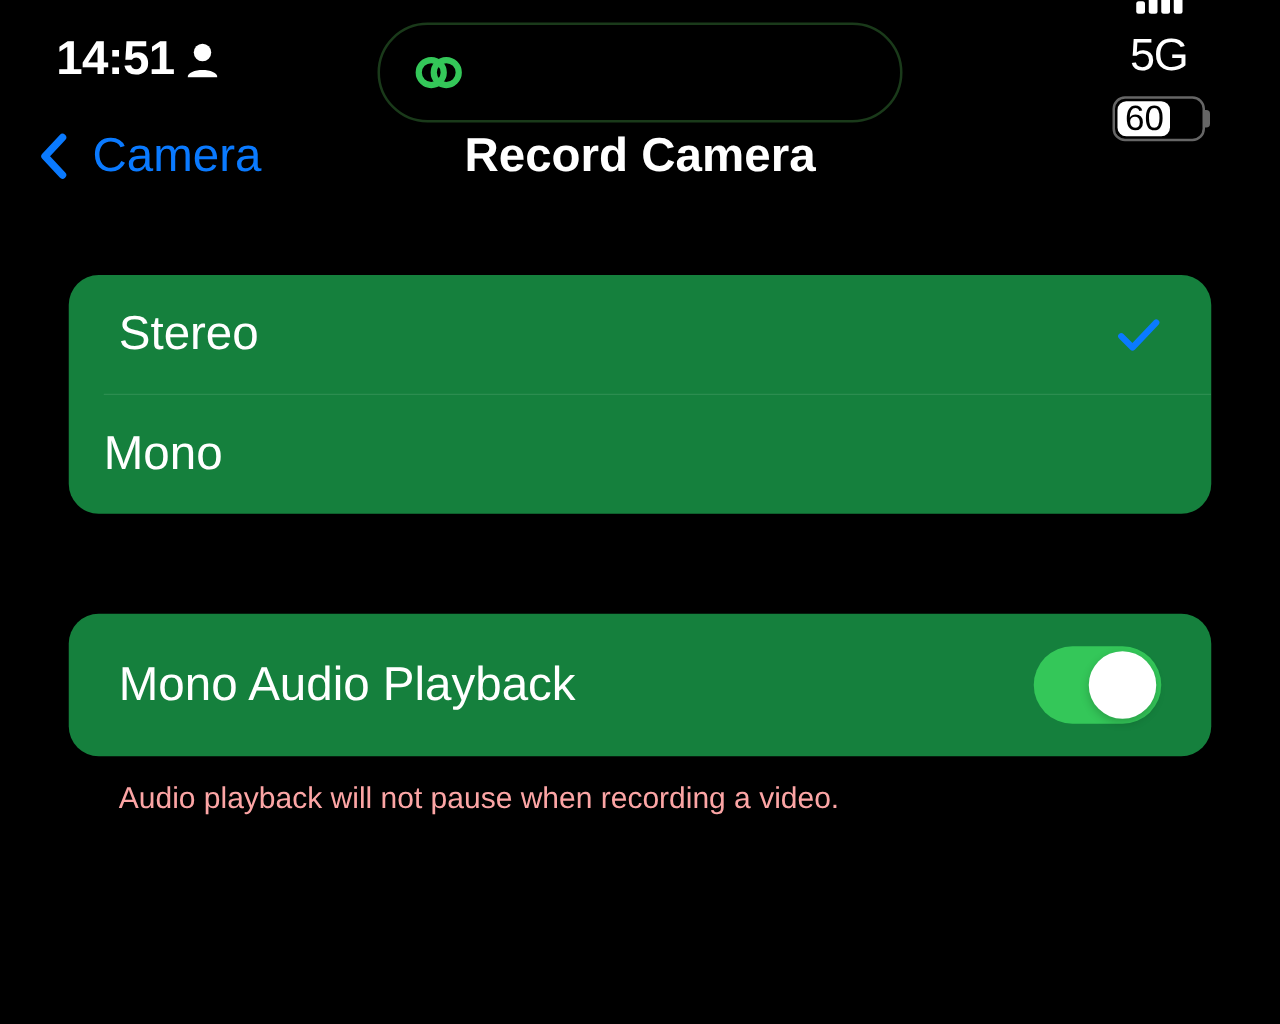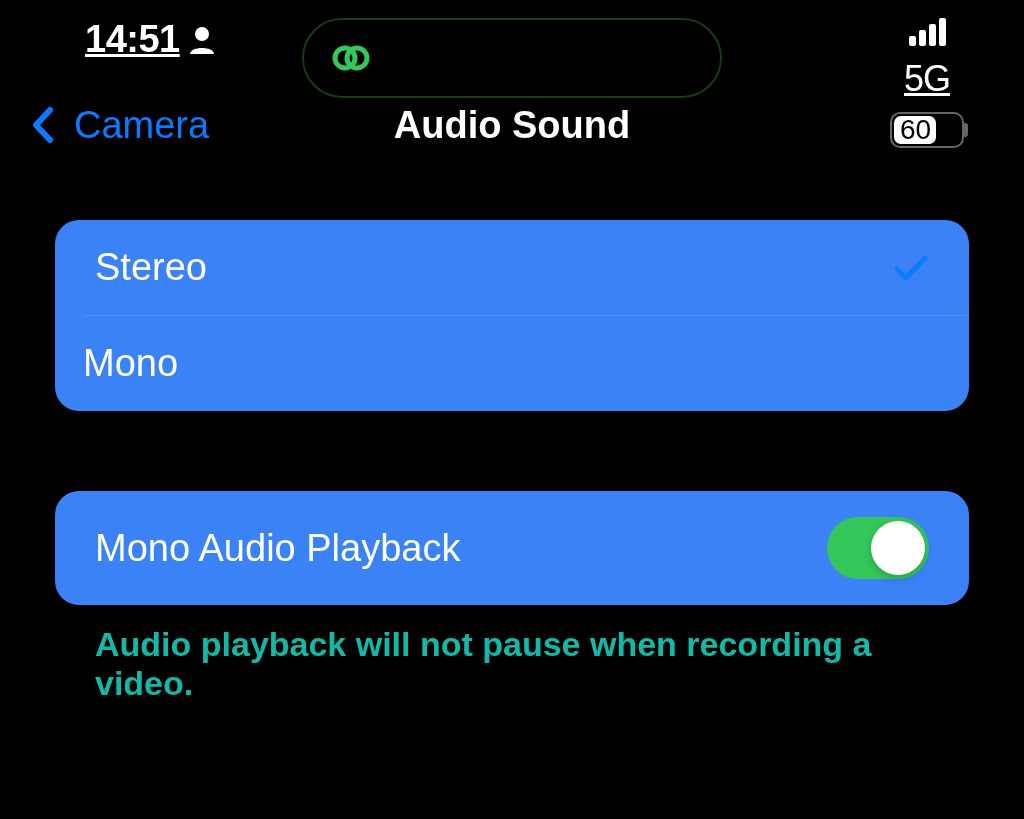--- a/index.html
+++ b/index.html
@@ -11,25 +11,24 @@
     body {
       width: 1024px;
       height: 819px;
       background: #000;
       color: #fff;
       overflow: hidden;
     }
     
     .status-bar {
       display: flex;
-      align-items: flex-start;
+      align-items: center;
       justify-content: space-between;
-      padding: 18px 60px 18px 85px;
+      padding: 18px 60px 18px 45px;
       height: 95px;
-      text-decoration: underline;
     }
     .status-left {
       display: flex;
       align-items: center;
       gap: 10px;
     }
     .time {
       font-size: 38px;
       font-weight: 600;
       letter-spacing: -0.5px;
@@ -142,21 +141,21 @@
       transform: translateX(-50%);
       font-size: 38px;
       font-weight: 600;
       color: #fff;
     }
     
     .content {
       padding: 35px 55px 0 55px;
     }
     .group {
-      background: #3b82f6;
+      background: #15803d;
       border-radius: 24px;
       overflow: hidden;
     }
     .row {
       display: flex;
       align-items: center;
       justify-content: space-between;
       padding: 26px 40px;
       font-size: 38px;
       min-height: 88px;
@@ -185,24 +184,23 @@
       position: absolute;
       right: 4px;
       top: 4px;
       width: 54px;
       height: 54px;
       background: #fff;
       border-radius: 50%;
       box-shadow: 0 3px 8px rgba(0,0,0,0.2);
     }
     .footer {
-      color: #14b8a6;
-      font-size: 34px;
+      color: #fca5a5;
+      font-size: 24px;
       padding: 20px 40px;
-      font-weight: bold;
     }
   </style>
 </head>
 <body>
 
 <div class="status-bar">
   <div class="status-left">
     <span class="time">14:51</span>
     <svg class="person-icon" viewBox="0 0 24 28" fill="#fff">
       <circle cx="12" cy="8" r="7"></circle>
@@ -230,21 +228,21 @@
   </div>
 </div>
 
 <div class="nav-bar">
   <div class="back-button">
     <svg class="back-chevron" viewBox="0 0 28 38" fill="none" stroke="#0a7aff" stroke-width="6" stroke-linecap="round" stroke-linejoin="round">
       <polyline points="20,4 6,19 20,34"></polyline>
     </svg>
     <span>Camera</span>
   </div>
-  <div class="page-title">Audio Sound</div>
+  <div class="page-title">Record Camera</div>
 </div>
 
 <div class="content">
   <div class="group">
     <div class="row">
       <span>Stereo</span>
       <svg class="checkmark" viewBox="0 0 36 36" fill="none" stroke="#0a7aff" stroke-width="5" stroke-linecap="round" stroke-linejoin="round">
         <polyline points="4,19 13,28 32,8"></polyline>
       </svg>
     </div>

